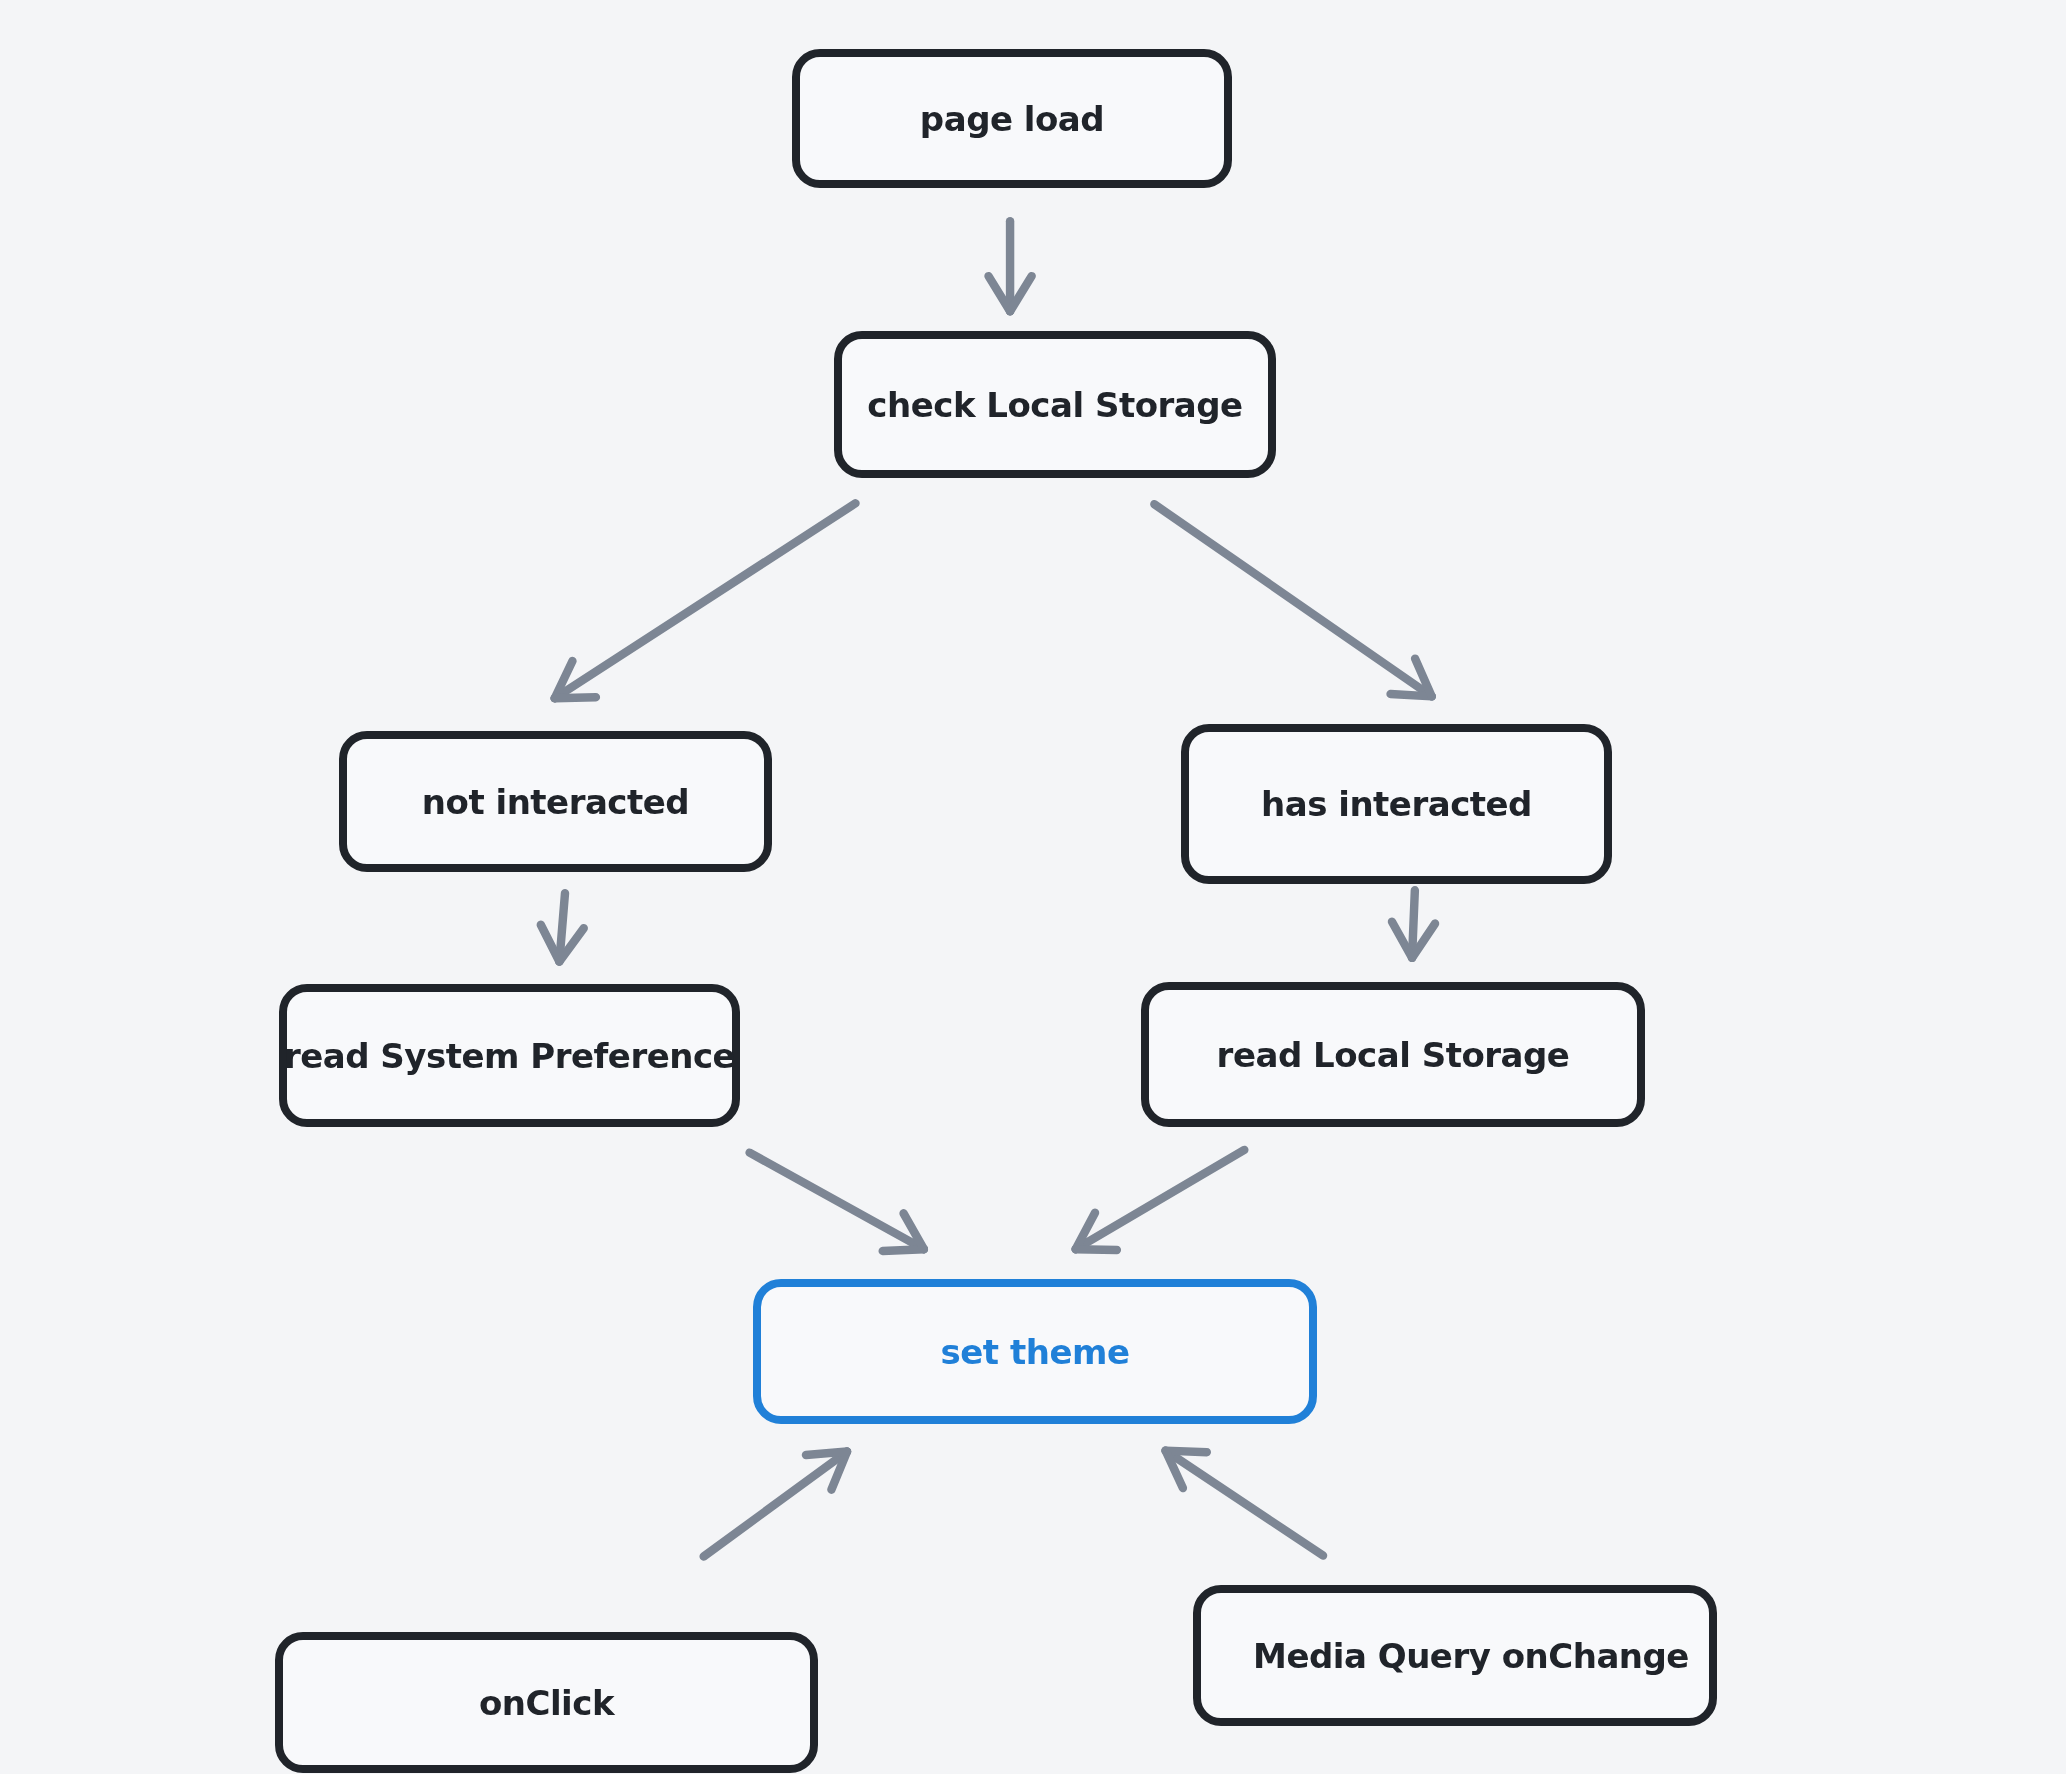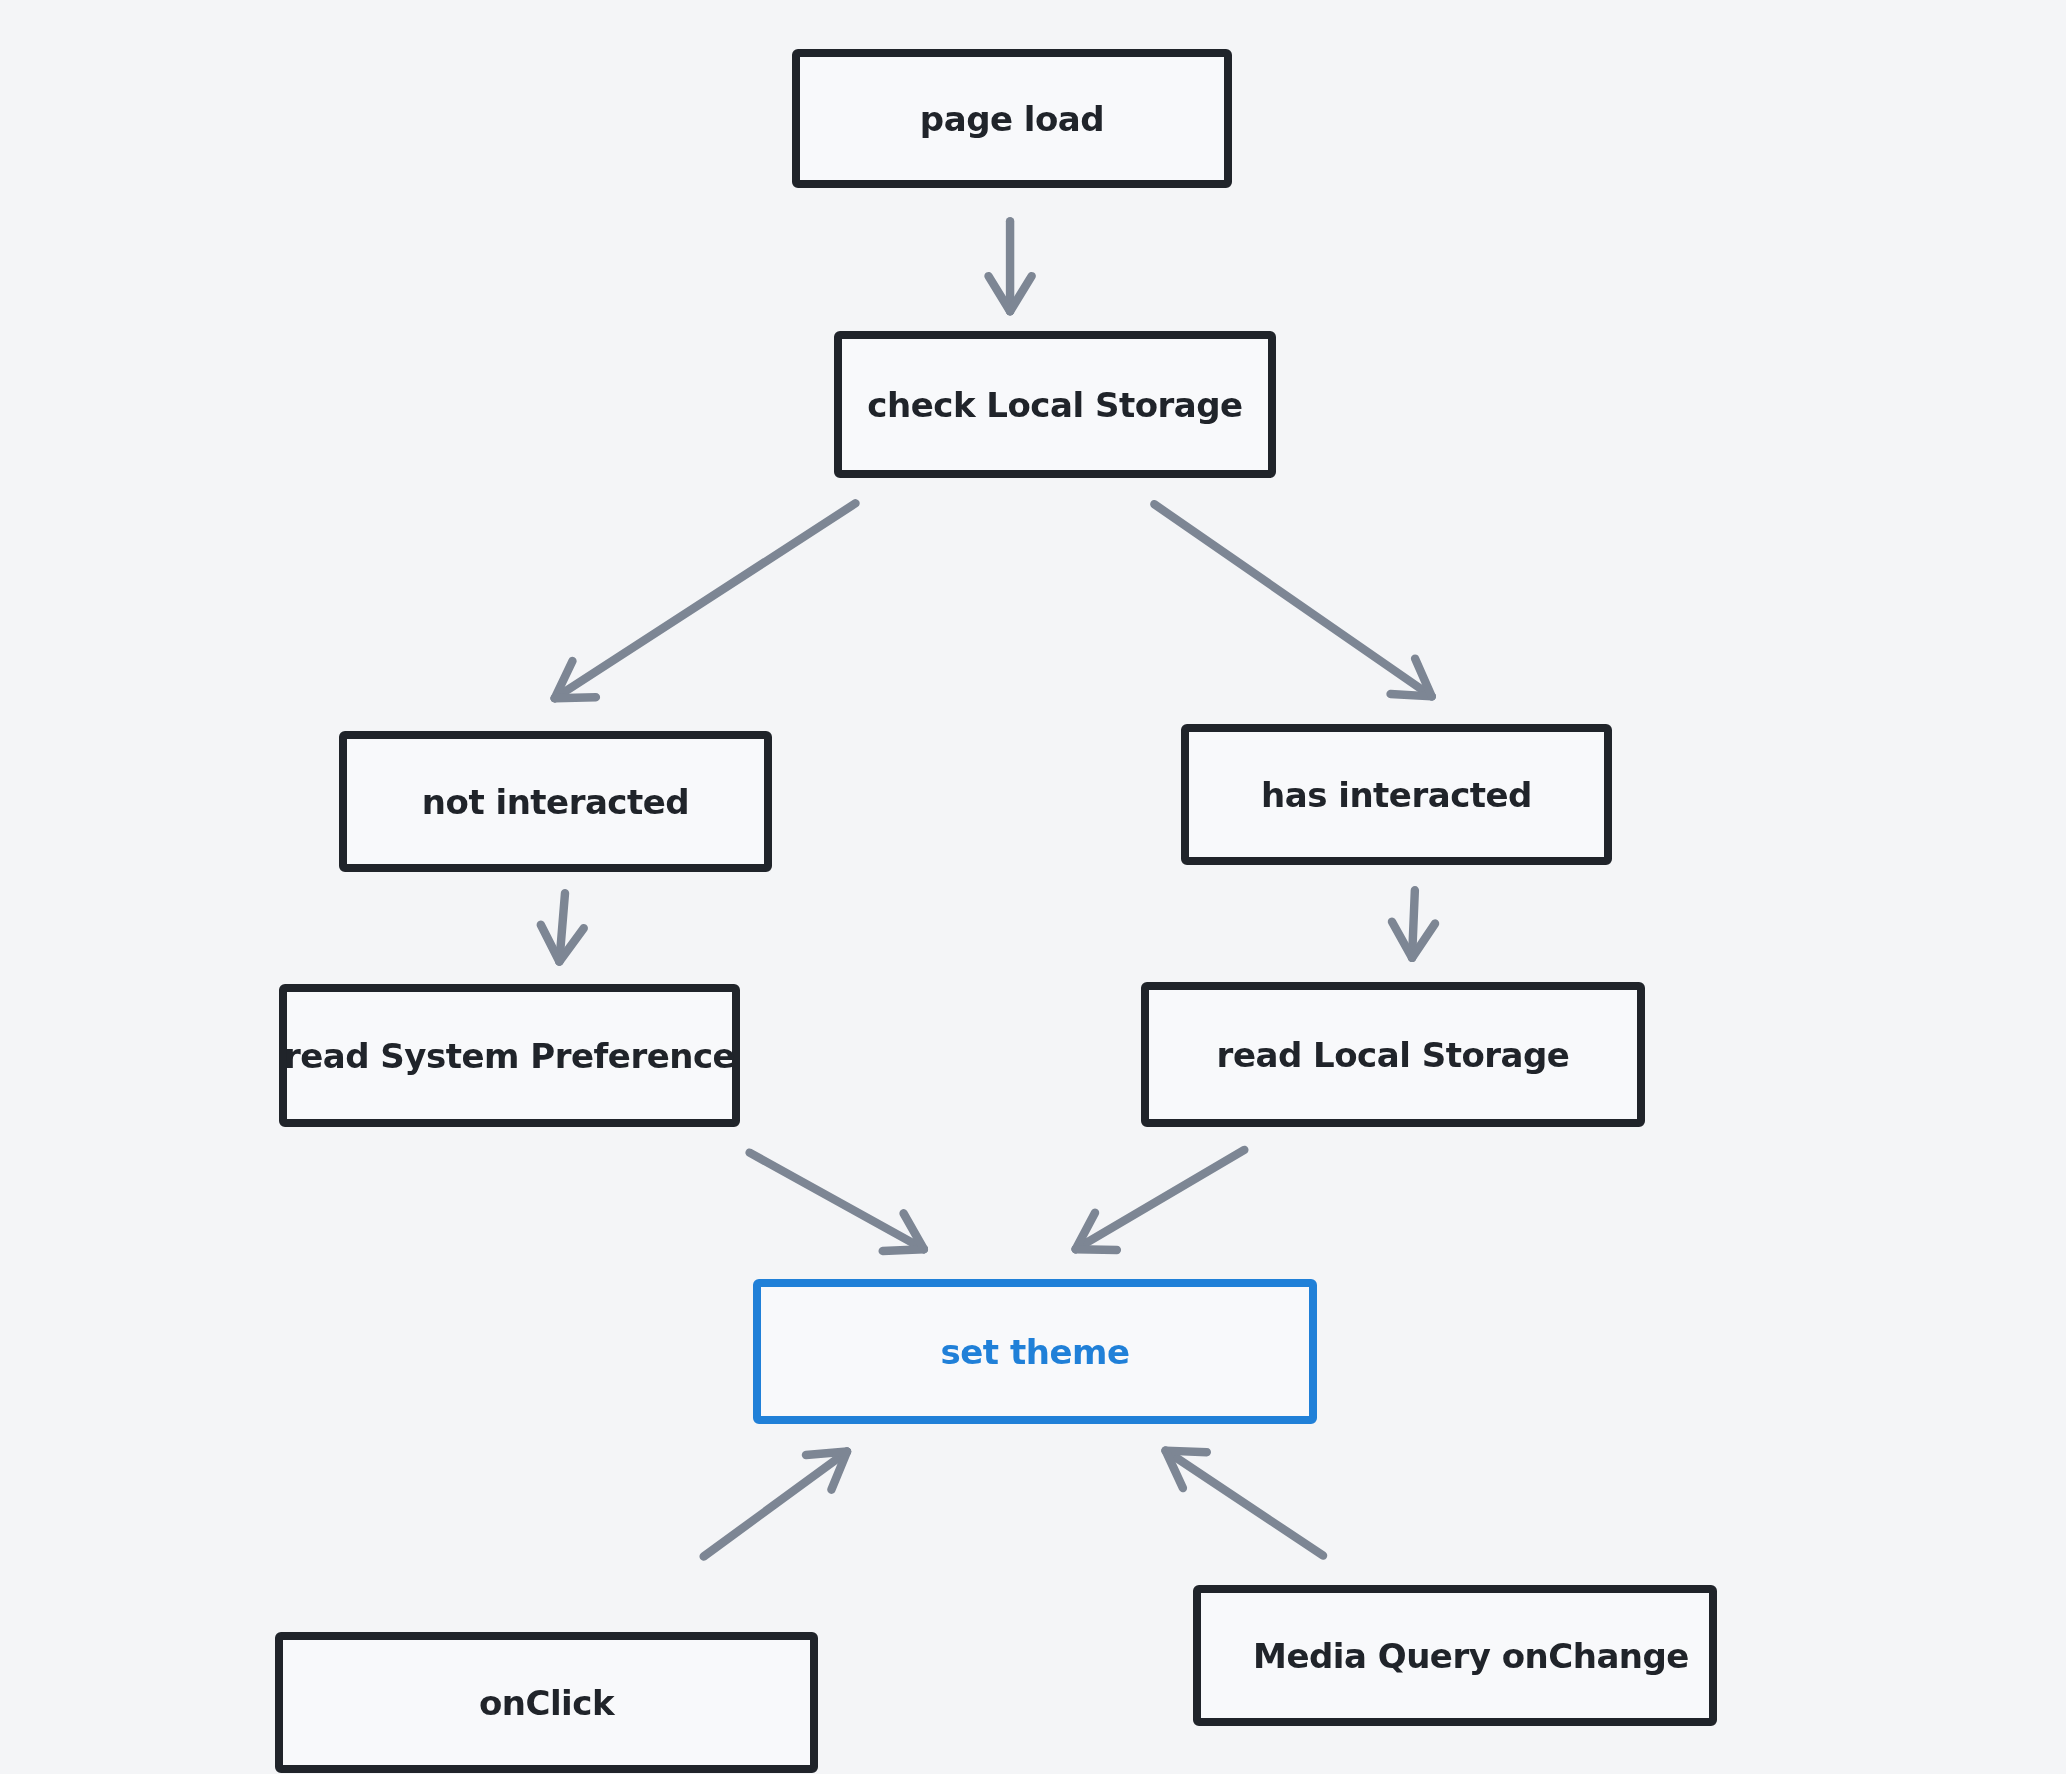--- a/index.html
+++ b/index.html
@@ -25,21 +25,21 @@
   .edges line{
     stroke:var(--arrow);
     stroke-width:9;
     stroke-linecap:round;
     fill:none;
   }
   .node{
     position:absolute;
     box-sizing:border-box;
     border:8.4px solid var(--node-border);
-    border-radius:6px;
+    border-radius:28px;
     background:var(--node-fill);
     color:var(--node-text);
     display:flex;align-items:center;justify-content:center;
     font-size:34px;font-weight:bold;letter-spacing:-0.5px;
     white-space:nowrap;
     cursor:default;
   }
   .node.accent{
     border-color:var(--accent);
     color:var(--accent);
@@ -100,21 +100,21 @@
   <div id="nodes-layer">
       <div class="node" style="left: 792px; top: 49px; width: 440px; height: 139px;">
         <span class="lbl">page load</span>
       </div>
       <div class="node" style="left: 834px; top: 331px; width: 442px; height: 147px;">
         <span class="lbl">check Local Storage</span>
       </div>
       <div class="node" style="left: 339px; top: 731px; width: 433px; height: 141px;">
         <span class="lbl">not interacted</span>
       </div>
-      <div class="node" style="left: 1181px; top: 724px; width: 431px; height: 141px;">
+      <div class="node" style="left: 1181px; top: 724px; width: 431px; height: 160px;">
         <span class="lbl">has interacted</span>
       </div>
       <div class="node" style="left: 279px; top: 984px; width: 461px; height: 143px;">
         <span class="lbl">read System Preference</span>
       </div>
       <div class="node" style="left: 1141px; top: 982px; width: 504px; height: 145px;">
         <span class="lbl">read Local Storage</span>
       </div>
       <div class="node accent" style="left: 721px; top: 1279px; width: 564px; height: 145px; margin-left: 32px;">
         <span class="lbl">set theme</span>

